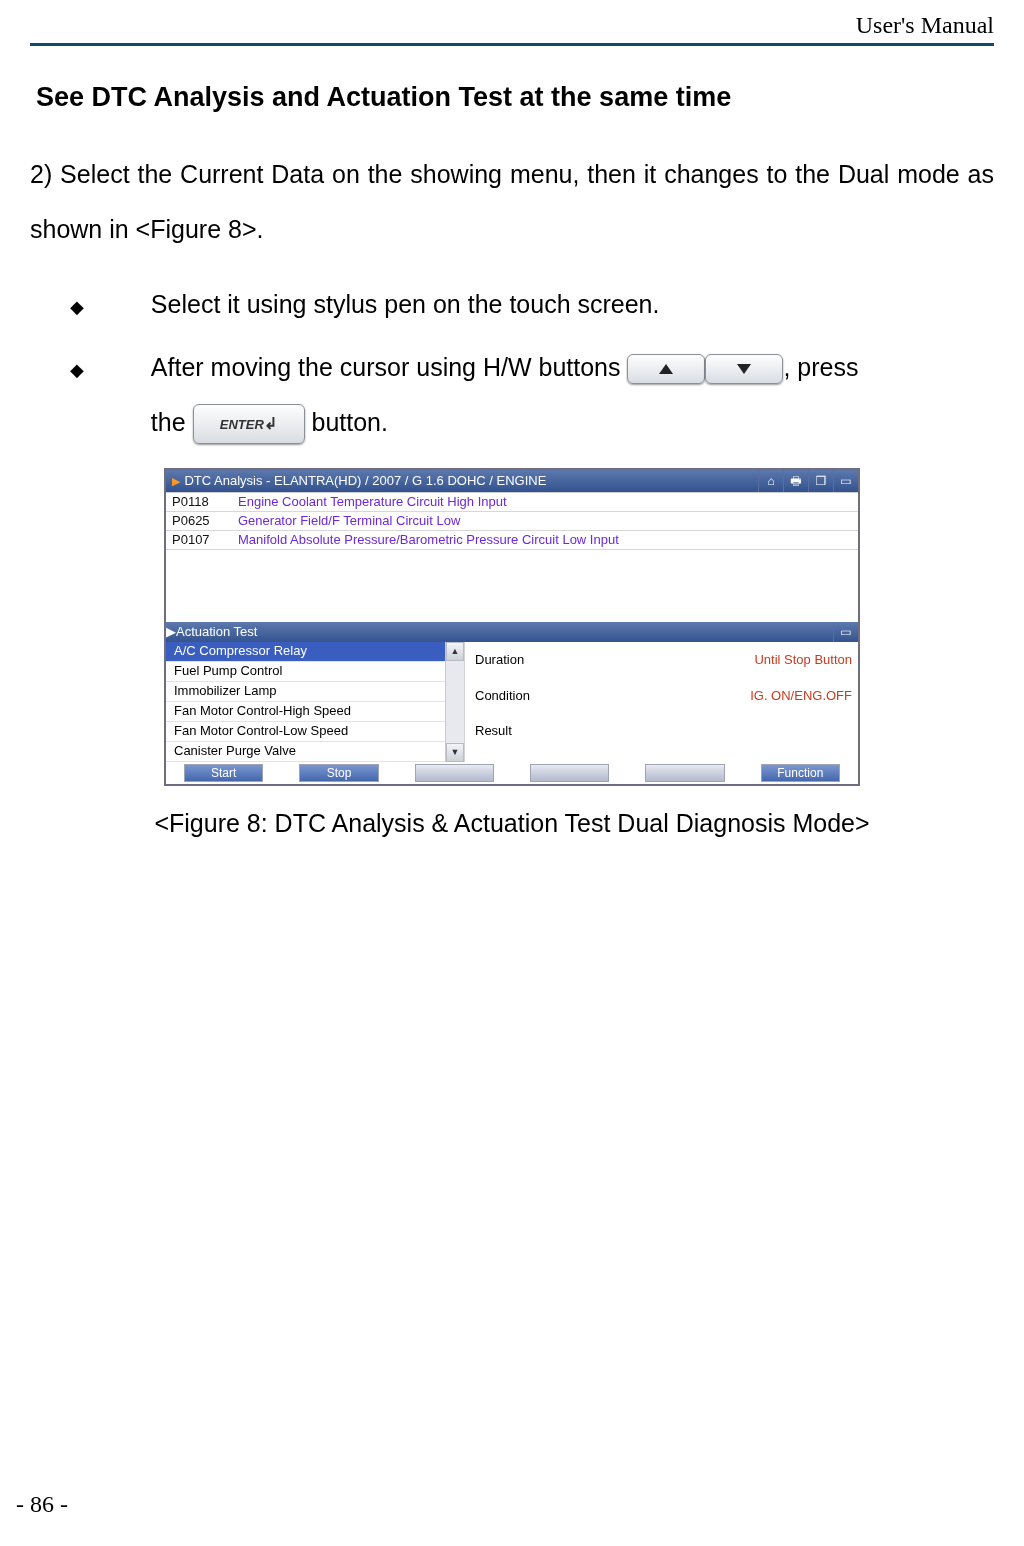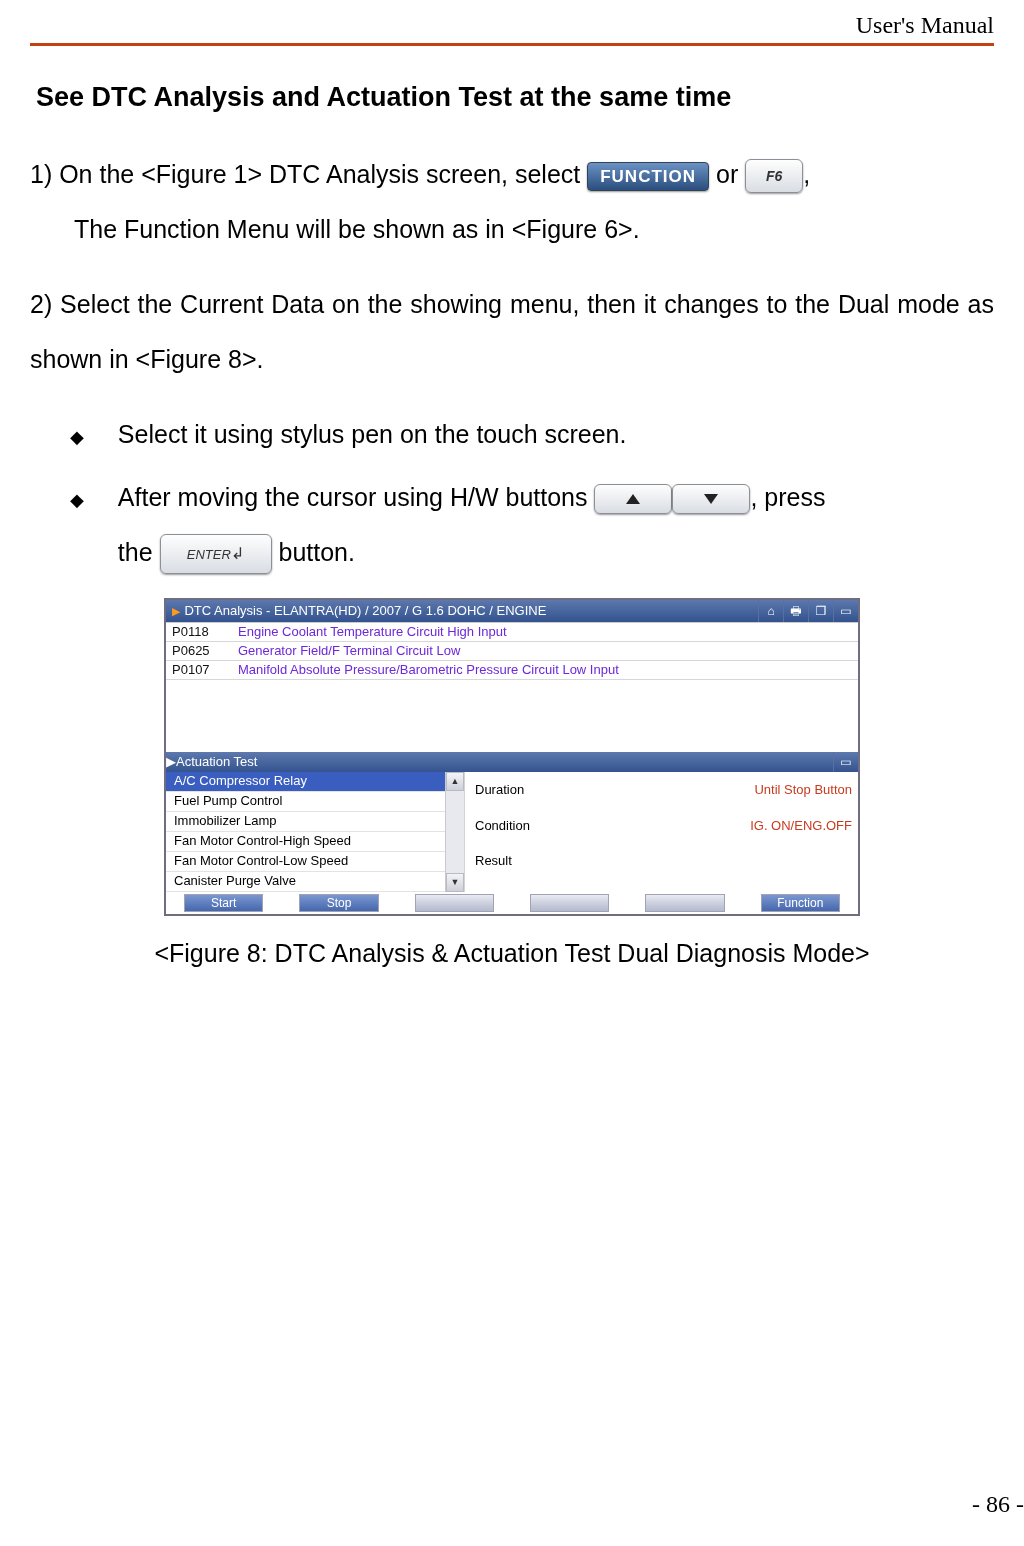--- a/index.html
+++ b/index.html
@@ -14,21 +14,21 @@
     min-height: 1546px;
     box-sizing: border-box;
     padding: 12px 30px 30px 30px;
     position: relative;
   }
   .header-bar {
     text-align: right;
     font-family: "Times New Roman", serif;
     font-size: 24px;
     padding-bottom: 4px;
-    border-bottom: 3px solid #c2410c;
+    border-bottom: 3px solid #0c4a6e;
     margin-bottom: 36px;
   }
   h2.section-title {
     font-family: Arial, Helvetica, sans-serif;
     font-size: 27px;
     font-weight: 700;
     margin: 0 0 34px 6px;
   }
   .body-text {
     font-family: Arial, Helvetica, sans-serif;
@@ -41,21 +41,21 @@
   .bullet-row {
     display: flex;
     align-items: baseline;
     margin-bottom: 8px;
   }
   .bullet-mrk {
     font-size: 18px;
     margin-right: 34px;
     margin-left: 40px;
   }
-  .bullet-content { flex: 1; text-align: justify; }
+  .bullet-content { flex: 1; text-align: justify; margin-left: 33px; }
   .inline-btn {
     display: inline-flex;
     align-items: center;
     justify-content: center;
     vertical-align: middle;
     border: 1px solid #8a8f98;
     border-radius: 6px;
     background: linear-gradient(#fefefe,#d9dde3);
     box-shadow: 0 1px 2px rgba(0,0,0,.4);
     font-family: Arial, Helvetica, sans-serif;
@@ -82,21 +82,21 @@
   .btn-ad .tri {
     width: 0; height: 0;
     border-left: 7px solid transparent;
     border-right: 7px solid transparent;
   }
   .tri-up { border-bottom: 10px solid #222; }
   .tri-down { border-top: 10px solid #222; }
   .btn-enter {
     width: 110px; height: 38px;
     font-size: 13px;
-    font-weight: 400;
+    font-weight: 700;
     font-style: italic;
     color: #333;
   }
   .enter-arrow { font-style: normal; font-size: 16px; }
 
   
   .fig-shot {
     width: 692px;
     margin: 18px auto 10px auto;
     border: 2px solid #6e6e80;
@@ -167,45 +167,37 @@
   }
   .ftab.active { background: linear-gradient(#7a97cf,#4567ad); color:#fff; font-weight:500; }
   .fig-caption {
     font-family: Arial, Helvetica, sans-serif;
     font-size: 25px;
     text-align: center;
     margin-top: 8px;
   }
   .page-number {
     position: absolute;
-    bottom: 28px; left: 0; right: 0;
-    text-align: right;
+    bottom: 28px; left: 16px; right: 0;
+    text-align: left;
     font-family: "Times New Roman", serif;
     font-size: 24px;
   }
 </style>
 </head>
 <body>
 
 <div class="page">
 
   <div class="header-bar">User's Manual</div>
 
   <h2 class="section-title">See DTC Analysis and Actuation Test at the same time</h2>
 
   <div class="body-text">
 
-    <div class="num-para" style="text-align:justify;">
-      <span>1) On the &lt;Figure 1&gt; DTC Analysis screen, select </span>
-      <span class="inline-btn btn-function">FUNCTION</span>
-      <span> or </span>
-      <span class="inline-btn btn-f6">F6</span><span>,</span>
-      <br>
-      <span class="indent-wrap" style="display:inline-block;">The Function Menu will be shown as in &lt;Figure 6&gt;.</span>
-    </div>
 
     <div class="num-para" style="text-align:justify;">
       <span>2) Select the Current Data on the showing menu, then it changes to the Dual mode as shown in &lt;Figure 8&gt;.</span>
     </div>
 
     <div class="bullet-row">
       <div class="bullet-mrk">◆</div>
       <div class="bullet-content">Select it using stylus pen on the touch screen.</div>
     </div>
 

